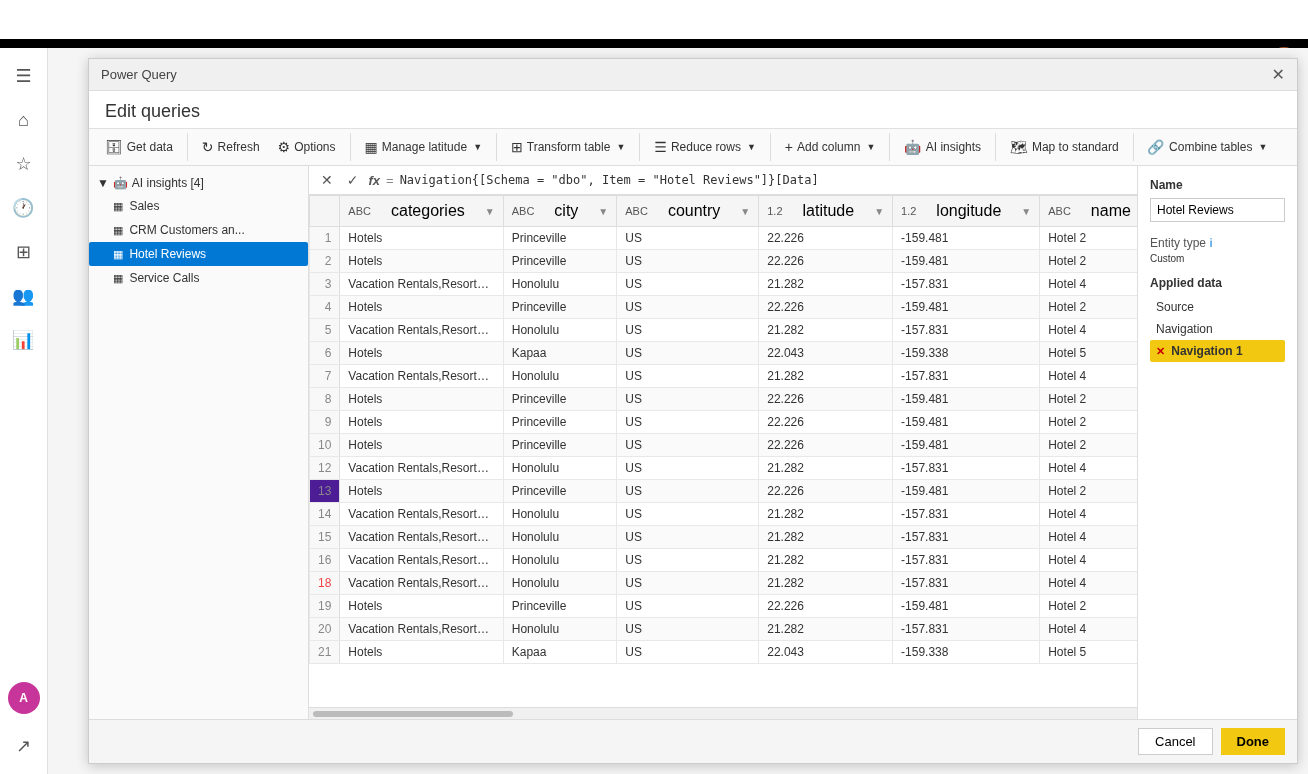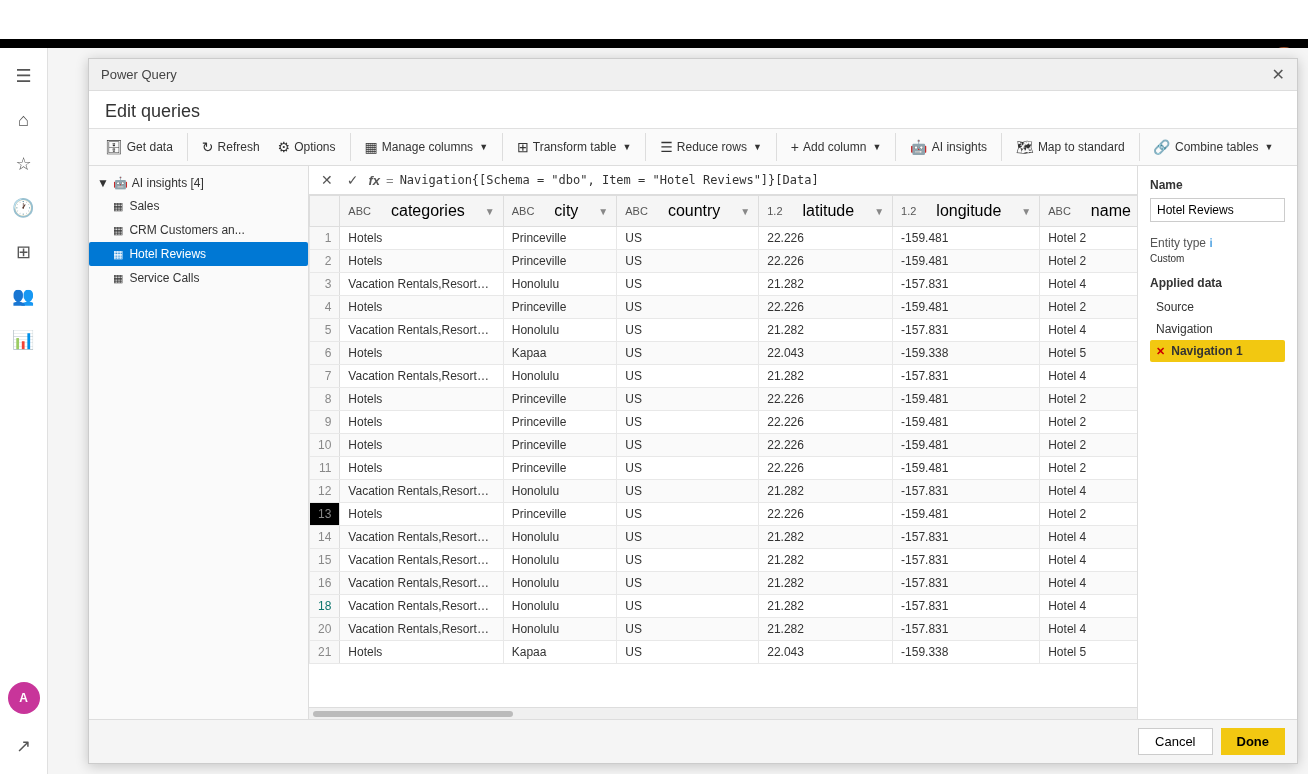--- a/index.html
+++ b/index.html
@@ -187,21 +187,21 @@
         <span class="icon">↻</span>
         <span>Refresh</span>
       </button>
       <button class="tb-btn">
         <span class="icon">⚙</span>
         <span>Options</span>
       </button>
       <div class="tb-sep"></div>
       <button class="tb-btn">
         <span class="icon">▦</span>
-        <span>Manage columns</span>
+        <span>Manage latitude</span>
         <span class="arrow">▼</span>
       </button>
       <div class="tb-sep"></div>
       <button class="tb-btn">
         <span class="icon">⊞</span>
         <span>Transform table</span>
         <span class="arrow">▼</span>
       </button>
       <div class="tb-sep"></div>
       <button class="tb-btn">
@@ -418,41 +418,31 @@
                   <td style="color: rgb(136, 136, 136); text-align: right; background: rgb(248, 248, 248); border-right: 1px solid rgb(221, 221, 221);">10</td>
                   <td>Hotels</td>
                   <td>Princeville</td>
                   <td>US</td>
                   <td>22.226</td>
                   <td>-159.481</td>
                   <td>Hotel 2</td>
                   <td></td>
                 </tr>
                 <tr>
-                  <td style="color: rgb(136, 136, 136); text-align: right; background: rgb(248, 248, 248); border-right: 1px solid rgb(221, 221, 221);">11</td>
-                  <td>Hotels</td>
-                  <td>Princeville</td>
-                  <td>US</td>
-                  <td>22.226</td>
-                  <td>-159.481</td>
-                  <td>Hotel 2</td>
-                  <td></td>
-                </tr>
-                <tr>
                   <td style="color: rgb(136, 136, 136); text-align: right; background: rgb(248, 248, 248); border-right: 1px solid rgb(221, 221, 221);">12</td>
                   <td>Vacation Rentals,Resorts &amp;...</td>
                   <td>Honolulu</td>
                   <td>US</td>
                   <td>21.282</td>
                   <td>-157.831</td>
                   <td>Hotel 4</td>
                   <td></td>
                 </tr>
                 <tr>
-                  <td style="color: rgb(136, 136, 136); text-align: center; background: #000000; border-right: 1px solid rgb(221, 221, 221);">13</td>
+                  <td style="color: rgb(136, 136, 136); text-align: center; background: #4c1d95; border-right: 1px solid rgb(221, 221, 221);">13</td>
                   <td>Hotels</td>
                   <td>Princeville</td>
                   <td>US</td>
                   <td>22.226</td>
                   <td>-159.481</td>
                   <td>Hotel 2</td>
                   <td></td>
                 </tr>
                 <tr>
                   <td style="color: rgb(136, 136, 136); text-align: right; background: rgb(248, 248, 248); border-right: 1px solid rgb(221, 221, 221); padding-left: 8px;">14</td>
@@ -478,27 +468,37 @@
                   <td style="color: rgb(136, 136, 136); text-align: right; background: rgb(248, 248, 248); border-right: 1px solid rgb(221, 221, 221);">16</td>
                   <td>Vacation Rentals,Resorts &amp;...</td>
                   <td>Honolulu</td>
                   <td>US</td>
                   <td>21.282</td>
                   <td>-157.831</td>
                   <td>Hotel 4</td>
                   <td></td>
                 </tr>
                 <tr>
-                  <td style="color: #0f766e; text-align: right; background: rgb(248, 248, 248); border-right: 1px solid rgb(221, 221, 221);">18</td>
-                  <td>Vacation Rentals,Resorts &amp;...</td>
-                  <td>Honolulu</td>
-                  <td>US</td>
-                  <td>21.282</td>
-                  <td>-157.831</td>
-                  <td>Hotel 4</td>
+                  <td style="color: #ef4444; text-align: right; background: rgb(248, 248, 248); border-right: 1px solid rgb(221, 221, 221);">18</td>
+                  <td>Vacation Rentals,Resorts &amp;...</td>
+                  <td>Honolulu</td>
+                  <td>US</td>
+                  <td>21.282</td>
+                  <td>-157.831</td>
+                  <td>Hotel 4</td>
+                  <td></td>
+                </tr>
+                <tr>
+                  <td style="color: rgb(136, 136, 136); text-align: right; background: rgb(248, 248, 248); border-right: 1px solid rgb(221, 221, 221);">19</td>
+                  <td>Hotels</td>
+                  <td>Princeville</td>
+                  <td>US</td>
+                  <td>22.226</td>
+                  <td>-159.481</td>
+                  <td>Hotel 2</td>
                   <td></td>
                 </tr>
                 <tr>
                   <td style="color: rgb(136, 136, 136); text-align: right; background: rgb(248, 248, 248); border-right: 1px solid rgb(221, 221, 221);">20</td>
                   <td>Vacation Rentals,Resorts &amp;...</td>
                   <td>Honolulu</td>
                   <td>US</td>
                   <td>21.282</td>
                   <td>-157.831</td>
                   <td>Hotel 4</td>

